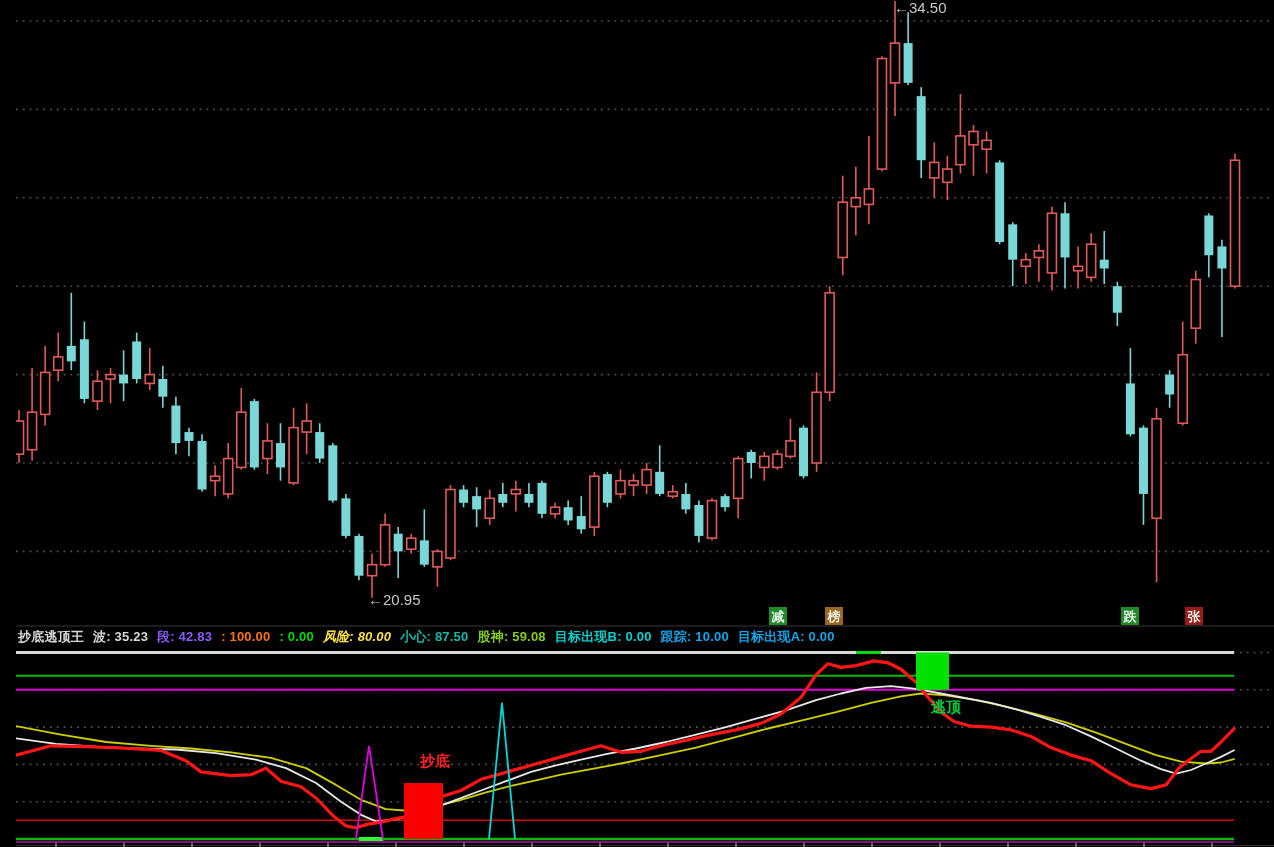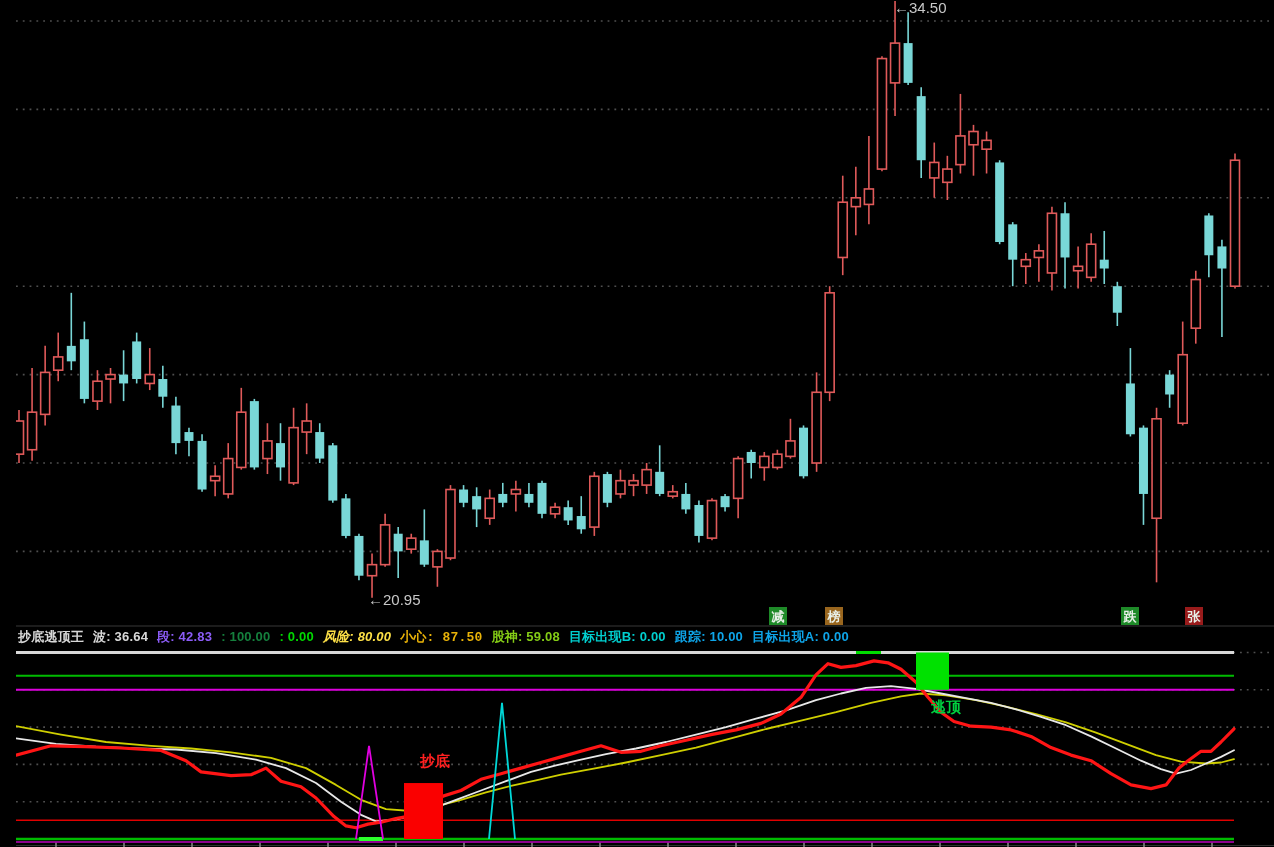--- a/index.html
+++ b/index.html
@@ -283,24 +283,24 @@
       <polyline points="0,755.1 35,745.8 70,746.7 105,748.0 145,750.4 170,760.7 185,771.9 215,775.6 235,774.7 250,768.1 265,781.2 285,786.8 300,798.0 318,816.6 330,825.9 340,827.8 352,824.1 365,822.2 380,818.5 400,814.8 415,807.3 427,796.1 445,790.5 465,779.3 485,773.7 505,768.1 525,762.5 545,756.9 565,751.3 585,745.8 605,752.3 625,751.3 645,745.8 670,740.2 695,734.6 720,729.9 745,723.4 765,714.0 785,697.3 800,674.9 812,663.7 825,667.4 840,665.6 858,660.9 872,662.8 885,669.3 900,682.3 912,697.3 925,712.2 938,721.5 955,726.2 975,727.1 995,729.9 1015,736.4 1035,747.6 1055,755.1 1075,760.7 1095,773.7 1115,784.9 1135,788.6 1150,784.9 1163,768.1 1172,760.7 1185,751.3 1195,751.3 1205,742.0 1218,728.8" fill="none" stroke="#FF1515" stroke-width="3.2" stroke-linejoin="round" stroke-linecap="round"></polyline>
       <polyline points="340,839.0 353,745.8 367,839.0" fill="none" stroke="#E000E0" stroke-width="1.8"></polyline>
       <polyline points="473,839.0 486,702.9 499,839.0" fill="none" stroke="#00D8D8" stroke-width="1.8"></polyline>
       <rect x="388" y="783.05" width="39" height="55.950000000000045" fill="#FA0000"></rect>
       <text x="419" y="766" fill="#FF2020" font-size="15" font-weight="bold" text-anchor="middle" font-family="Liberation Sans, DejaVu Sans, sans-serif">抄底</text>
       <rect x="900" y="652.5" width="33" height="37.299999999999955" fill="#00E100"></rect>
       <text x="930" y="712" fill="#00D040" font-size="15" font-weight="bold" text-anchor="middle" font-family="Liberation Sans, DejaVu Sans, sans-serif">逃顶</text>
     </svg>
   <div id="ind-header">
       <span style="color: rgb(216, 216, 216);">抄底逃顶王</span>
-      <span style="color: rgb(216, 216, 216);">波: 36.64</span>
+      <span style="color: rgb(216, 216, 216);">波: 35.23</span>
       <span style="color: #8b5cf6;">段: 42.83</span>
-      <span style="color: #15803d;">: 100.00</span>
+      <span style="color: #f97316;">: 100.00</span>
       <span style="color: rgb(0, 216, 0);">: 0.00</span>
       <span style="color: #fde047; font-style: italic;">风险: 80.00</span>
-      <span style="color: #eab308; font-family: Liberation Mono, monospace;">小心: 87.50</span>
+      <span style="color: #14b8a6;">小心: 87.50</span>
       <span style="color: #84cc16;">股神: 59.08</span>
       <span style="color: rgb(0, 207, 207);">目标出现B: 0.00</span>
       <span style="color: #0ea5e9;">跟踪: 10.00</span>
       <span style="color: #0ea5e9;">目标出现A: 0.00</span>
     </div>
 </div>
 
 </body></html>

